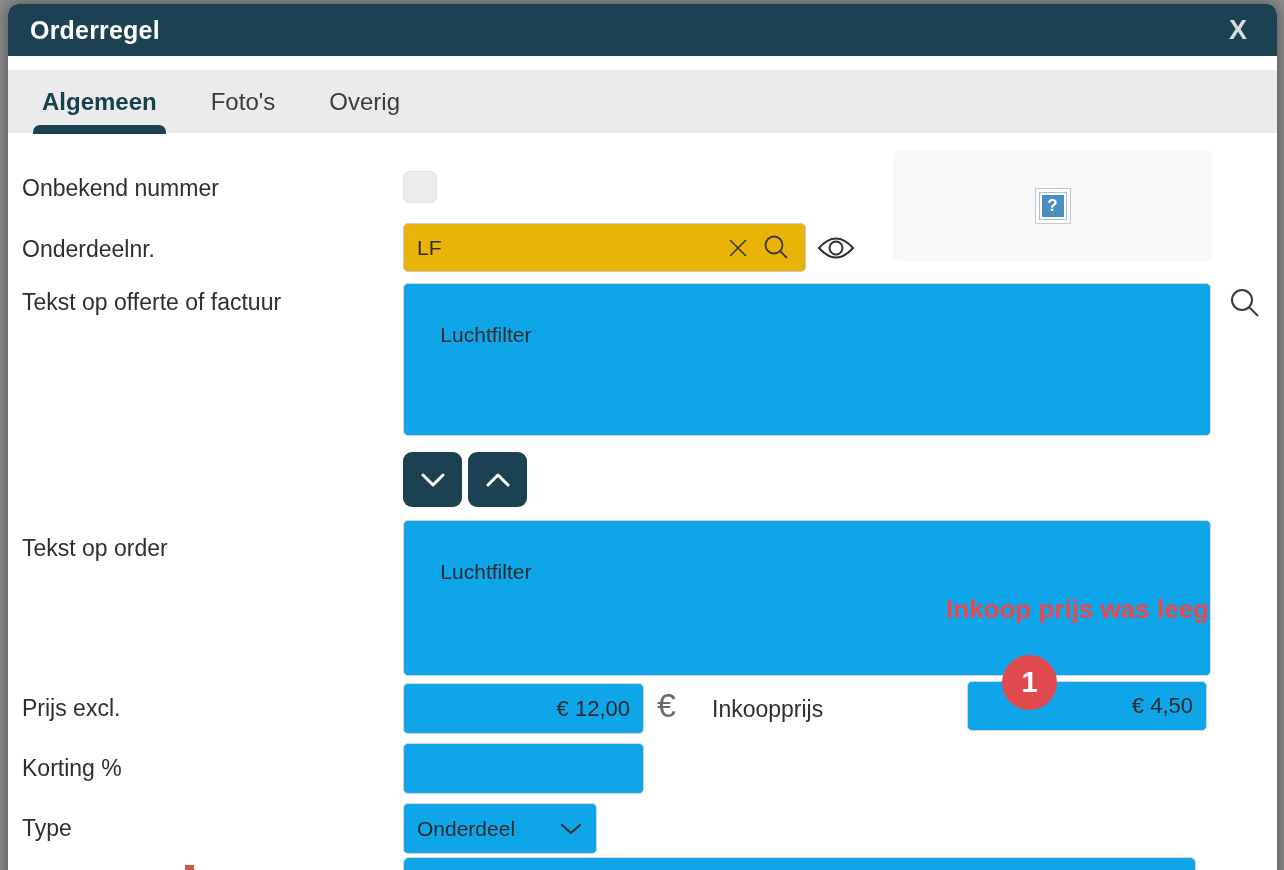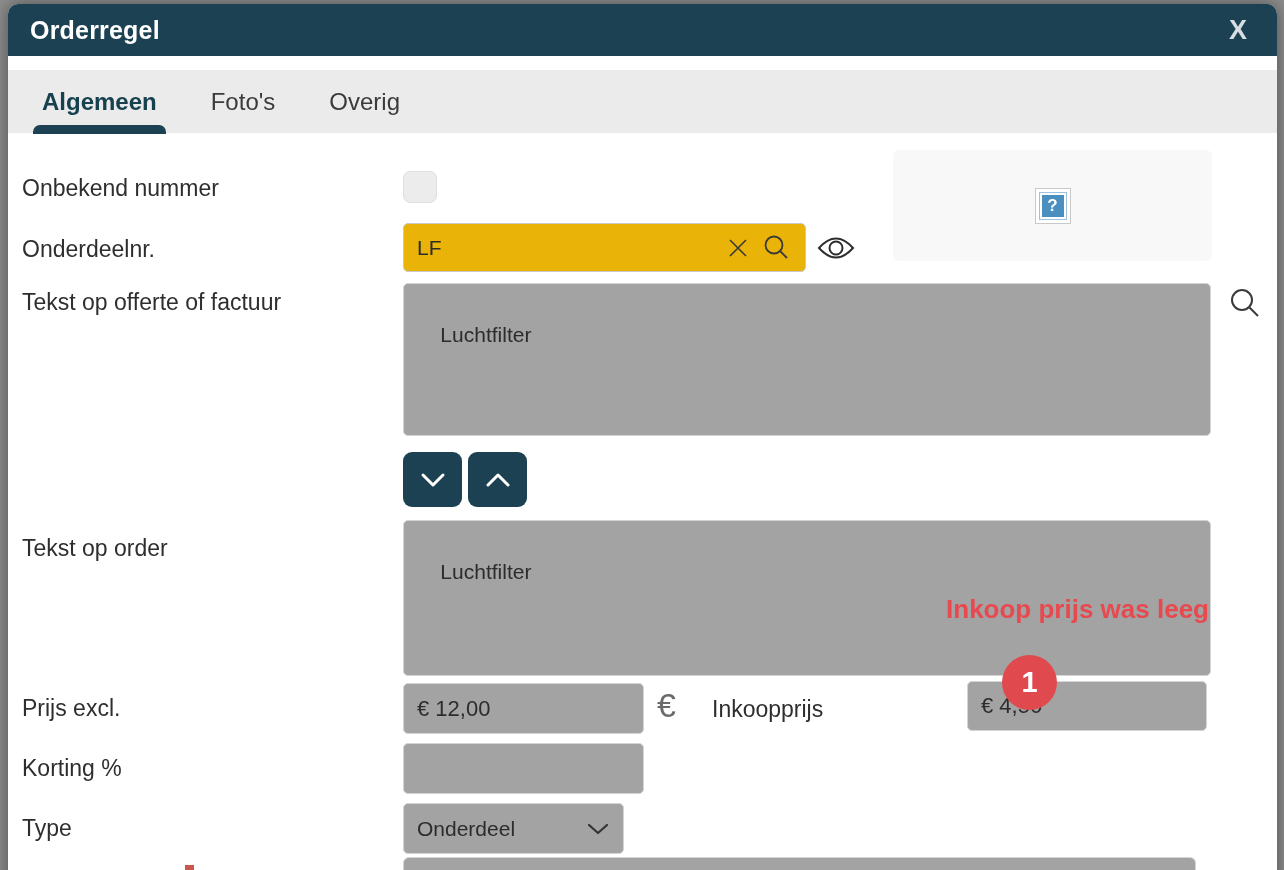--- a/index.html
+++ b/index.html
@@ -61,21 +61,21 @@
     width:36px;height:36px;background:#ffffff;border:1px solid #c9c9c9;
     display:flex;align-items:center;justify-content:center;box-sizing:border-box;
   }
   .broken-img-inner{
     width:26px;height:26px;background:#4a8fc0;border:2px solid #ffffff;
     outline:1px solid #9fc3dd;box-sizing:border-box;
     display:flex;align-items:center;justify-content:center;
     color:#ffffff;font-size:17px;font-weight:bold;
   }
   .box{
-    position:absolute;background:#a3a3a3;border:1px solid #d4d4d4;border-radius:5px;
+    position:absolute;background:#0ea5e9;border:1px solid #d4d4d4;border-radius:5px;
     box-sizing:border-box;font-size:21px;color:#2c2c2c;cursor:text;
   }
   .ta{padding:9px 13px;line-height:28px;white-space:pre-wrap;}
   .ta1{left:395px;top:279px;width:808px;height:153px;}
   .ta2{left:395px;top:516px;width:808px;height:156px;}
   .search-floating{position:absolute;left:1218px;top:281px;width:38px;height:38px;display:flex;align-items:center;justify-content:center;cursor:pointer;}
   .mvbtn{
     position:absolute;width:59px;height:55px;background:#1b4152;border:none;border-radius:9px;
     display:flex;align-items:center;justify-content:center;cursor:pointer;
   }
@@ -83,30 +83,30 @@
   .mv-up{left:460px;top:448px;}
   .warning-text{
     position:absolute;right:68px;top:590px;font-size:26px;font-weight:bold;color:#e8494f;
   }
   .badge{
     position:absolute;left:994px;top:651px;width:55px;height:55px;border-radius:50%;
     background:#e04a4e;color:#ffffff;font-size:29px;font-weight:bold;
     display:flex;align-items:center;justify-content:center;z-index:5;
   }
   .money{
-    display:flex;align-items:center;
+    display:flex;align-items:center;justify-content:flex-end;
     padding:16px 13px;font-size:22px;
   }
   .inp-prijs{left:395px;top:679px;width:241px;height:51px;}
   .inp-inkoop{left:959px;top:677px;width:240px;height:50px;}
   .euro-sym{position:absolute;left:649px;top:682px;font-size:34px;color:#6a6a6a;}
   .lbl-inline{position:absolute;font-size:23px;color:#2e2e2e;}
   .inp-korting{left:395px;top:739px;width:241px;height:51px;}
   .select{
-    left:395px;top:799px;width:221px;height:51px;cursor:pointer;
+    left:395px;top:799px;width:194px;height:51px;cursor:pointer;
     display:flex;align-items:center;padding:0 13px;justify-content:space-between;
   }
   .inp-partial{left:395px;top:853px;width:793px;height:45px;border-radius:6px;}
   .red-fragment{position:absolute;left:177px;top:861px;width:9px;height:6px;background:#c0392b;opacity:.85;}
   svg{display:block;}
 </style>
 </head>
 <body>
 
 <div class="modal">

